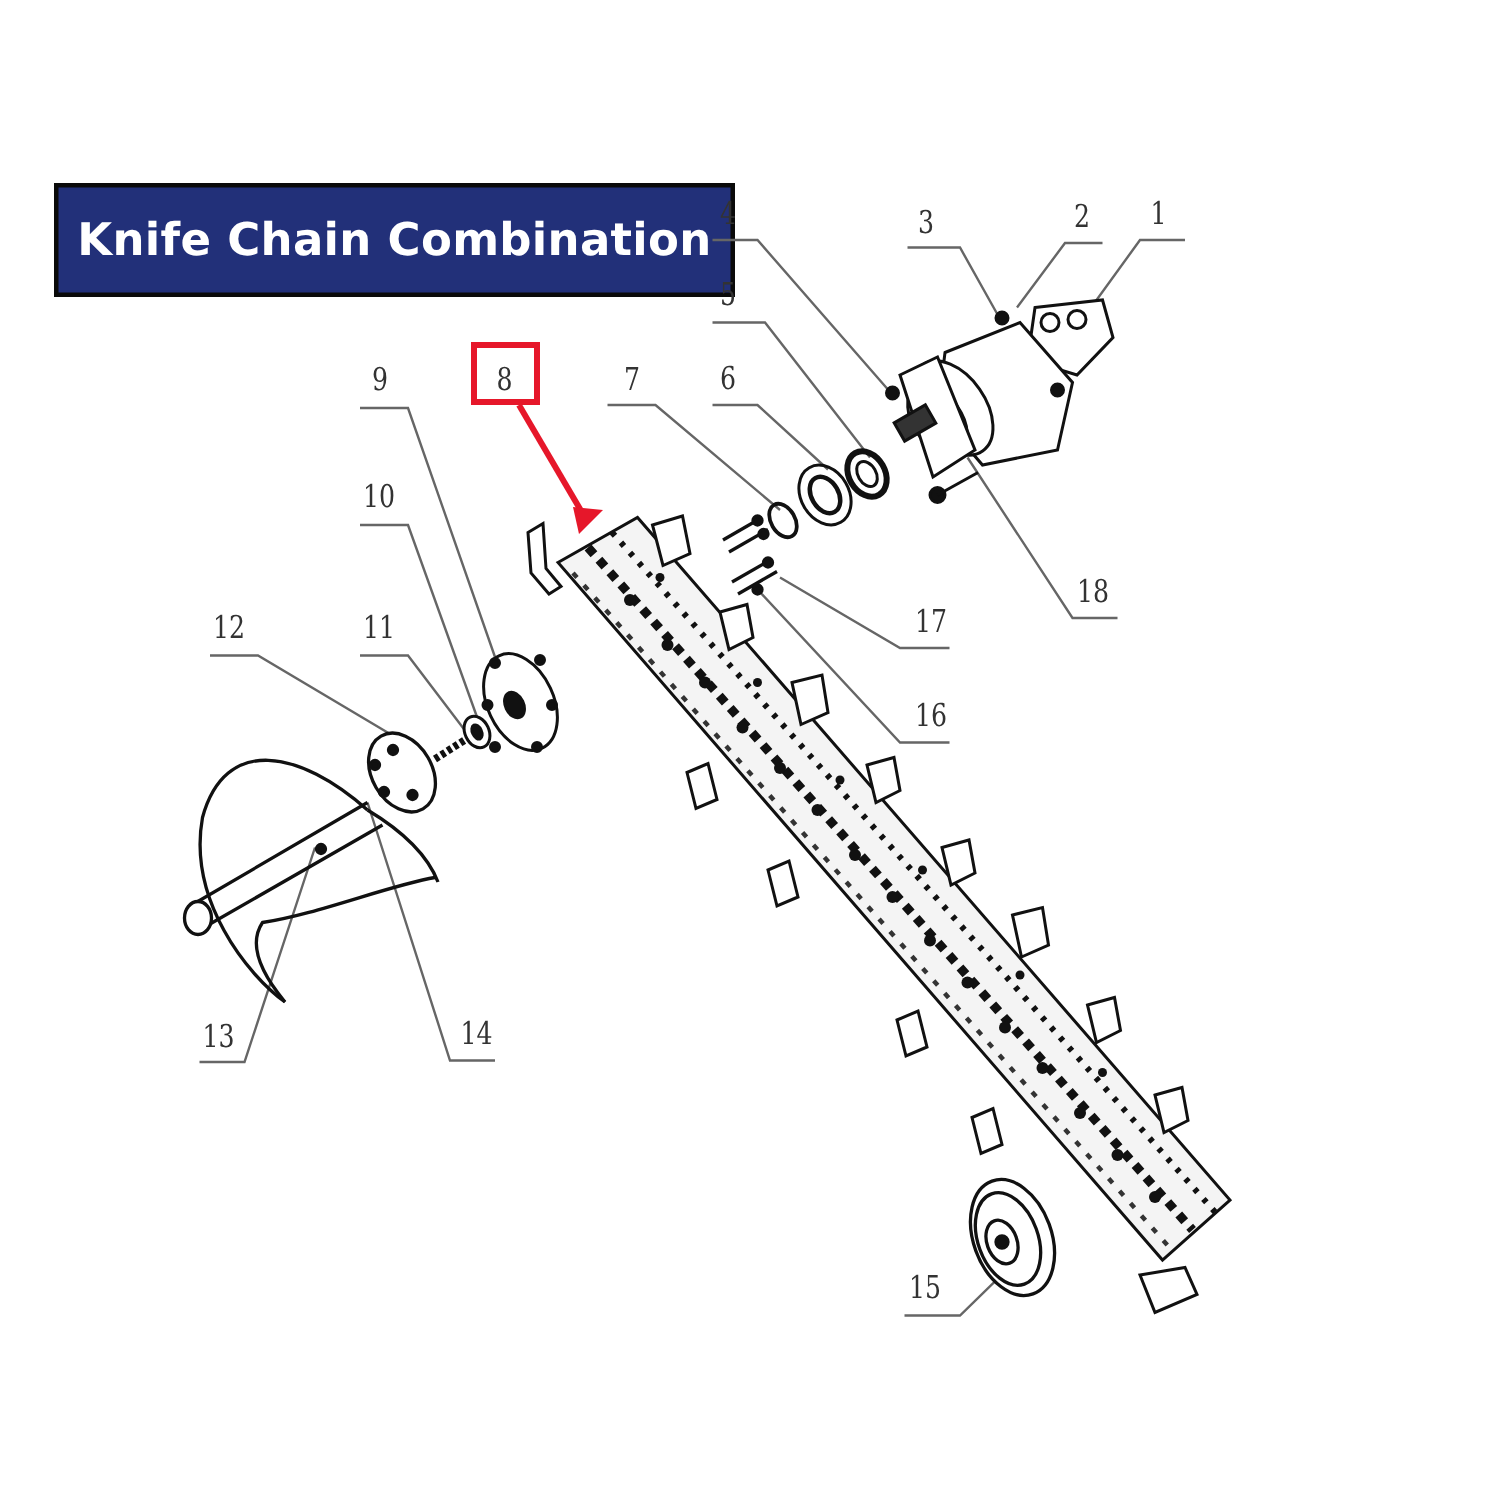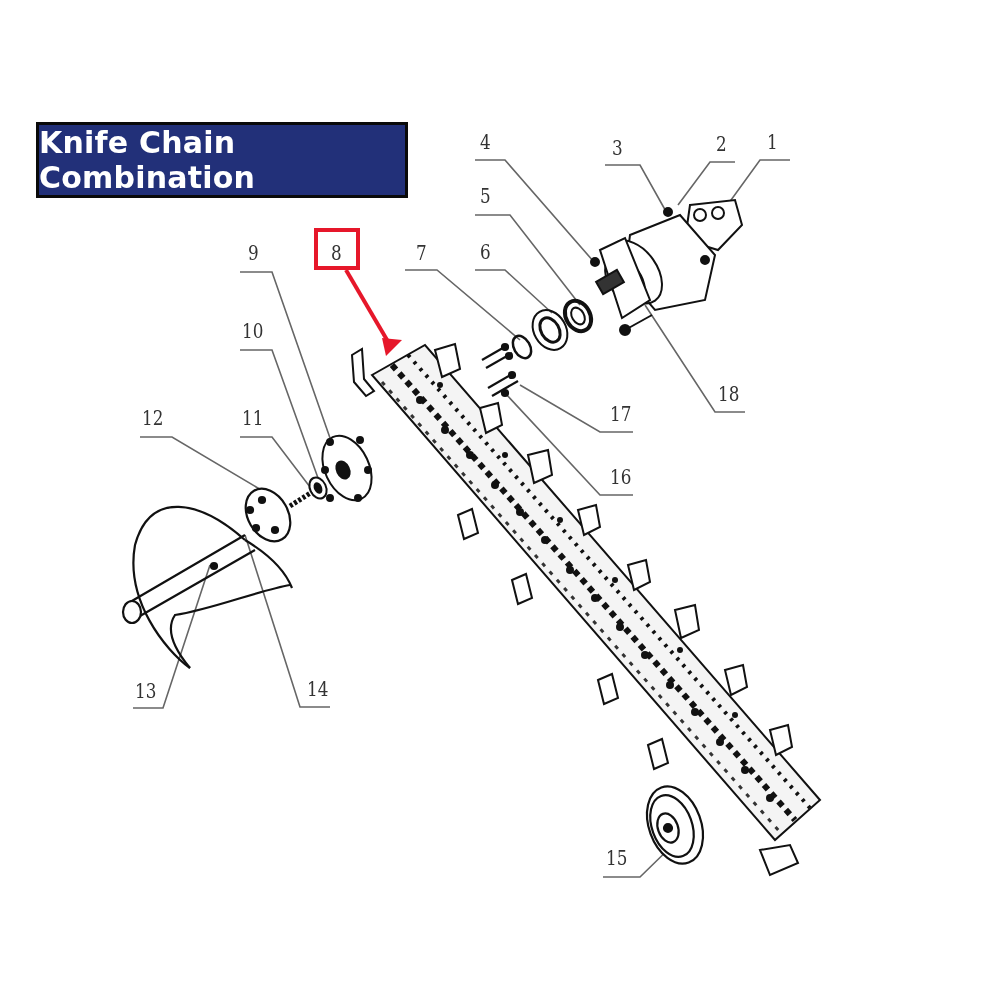--- a/index.html
+++ b/index.html
@@ -1,18 +1,18 @@
 <!DOCTYPE html>
 <html><head>
   <meta charset="utf-8">
   <style>
     html, body { margin: 0; padding: 0; background: #ffffff; }
     body { width: 1000px; height: 1000px; position: relative; overflow: hidden; font-family: "Liberation Sans", sans-serif; }
     .title-banner {
-      position: absolute; left: 36px; top: 122px; width: 372px; height: 76px;
+      position: absolute; left: 36px; top: 122px; width: 454px; height: 76px;
       background: #223079; border: 3px solid #0a0a0a; box-sizing: border-box;
       display: flex; align-items: center; justify-content: center;
     }
     .title-text { color: #ffffff; font-family: "DejaVu Sans", sans-serif; font-weight: bold; font-size: 30px; letter-spacing: 0.2px; }
     svg.diagram { position: absolute; left: 0; top: 0; }
     .callout {
       position: absolute; font-family: "DejaVu Serif", serif; font-size: 21px; color: #333;
       transform: scaleX(0.8); transform-origin: left top; line-height: 1;
     }
     .highlight-box {

